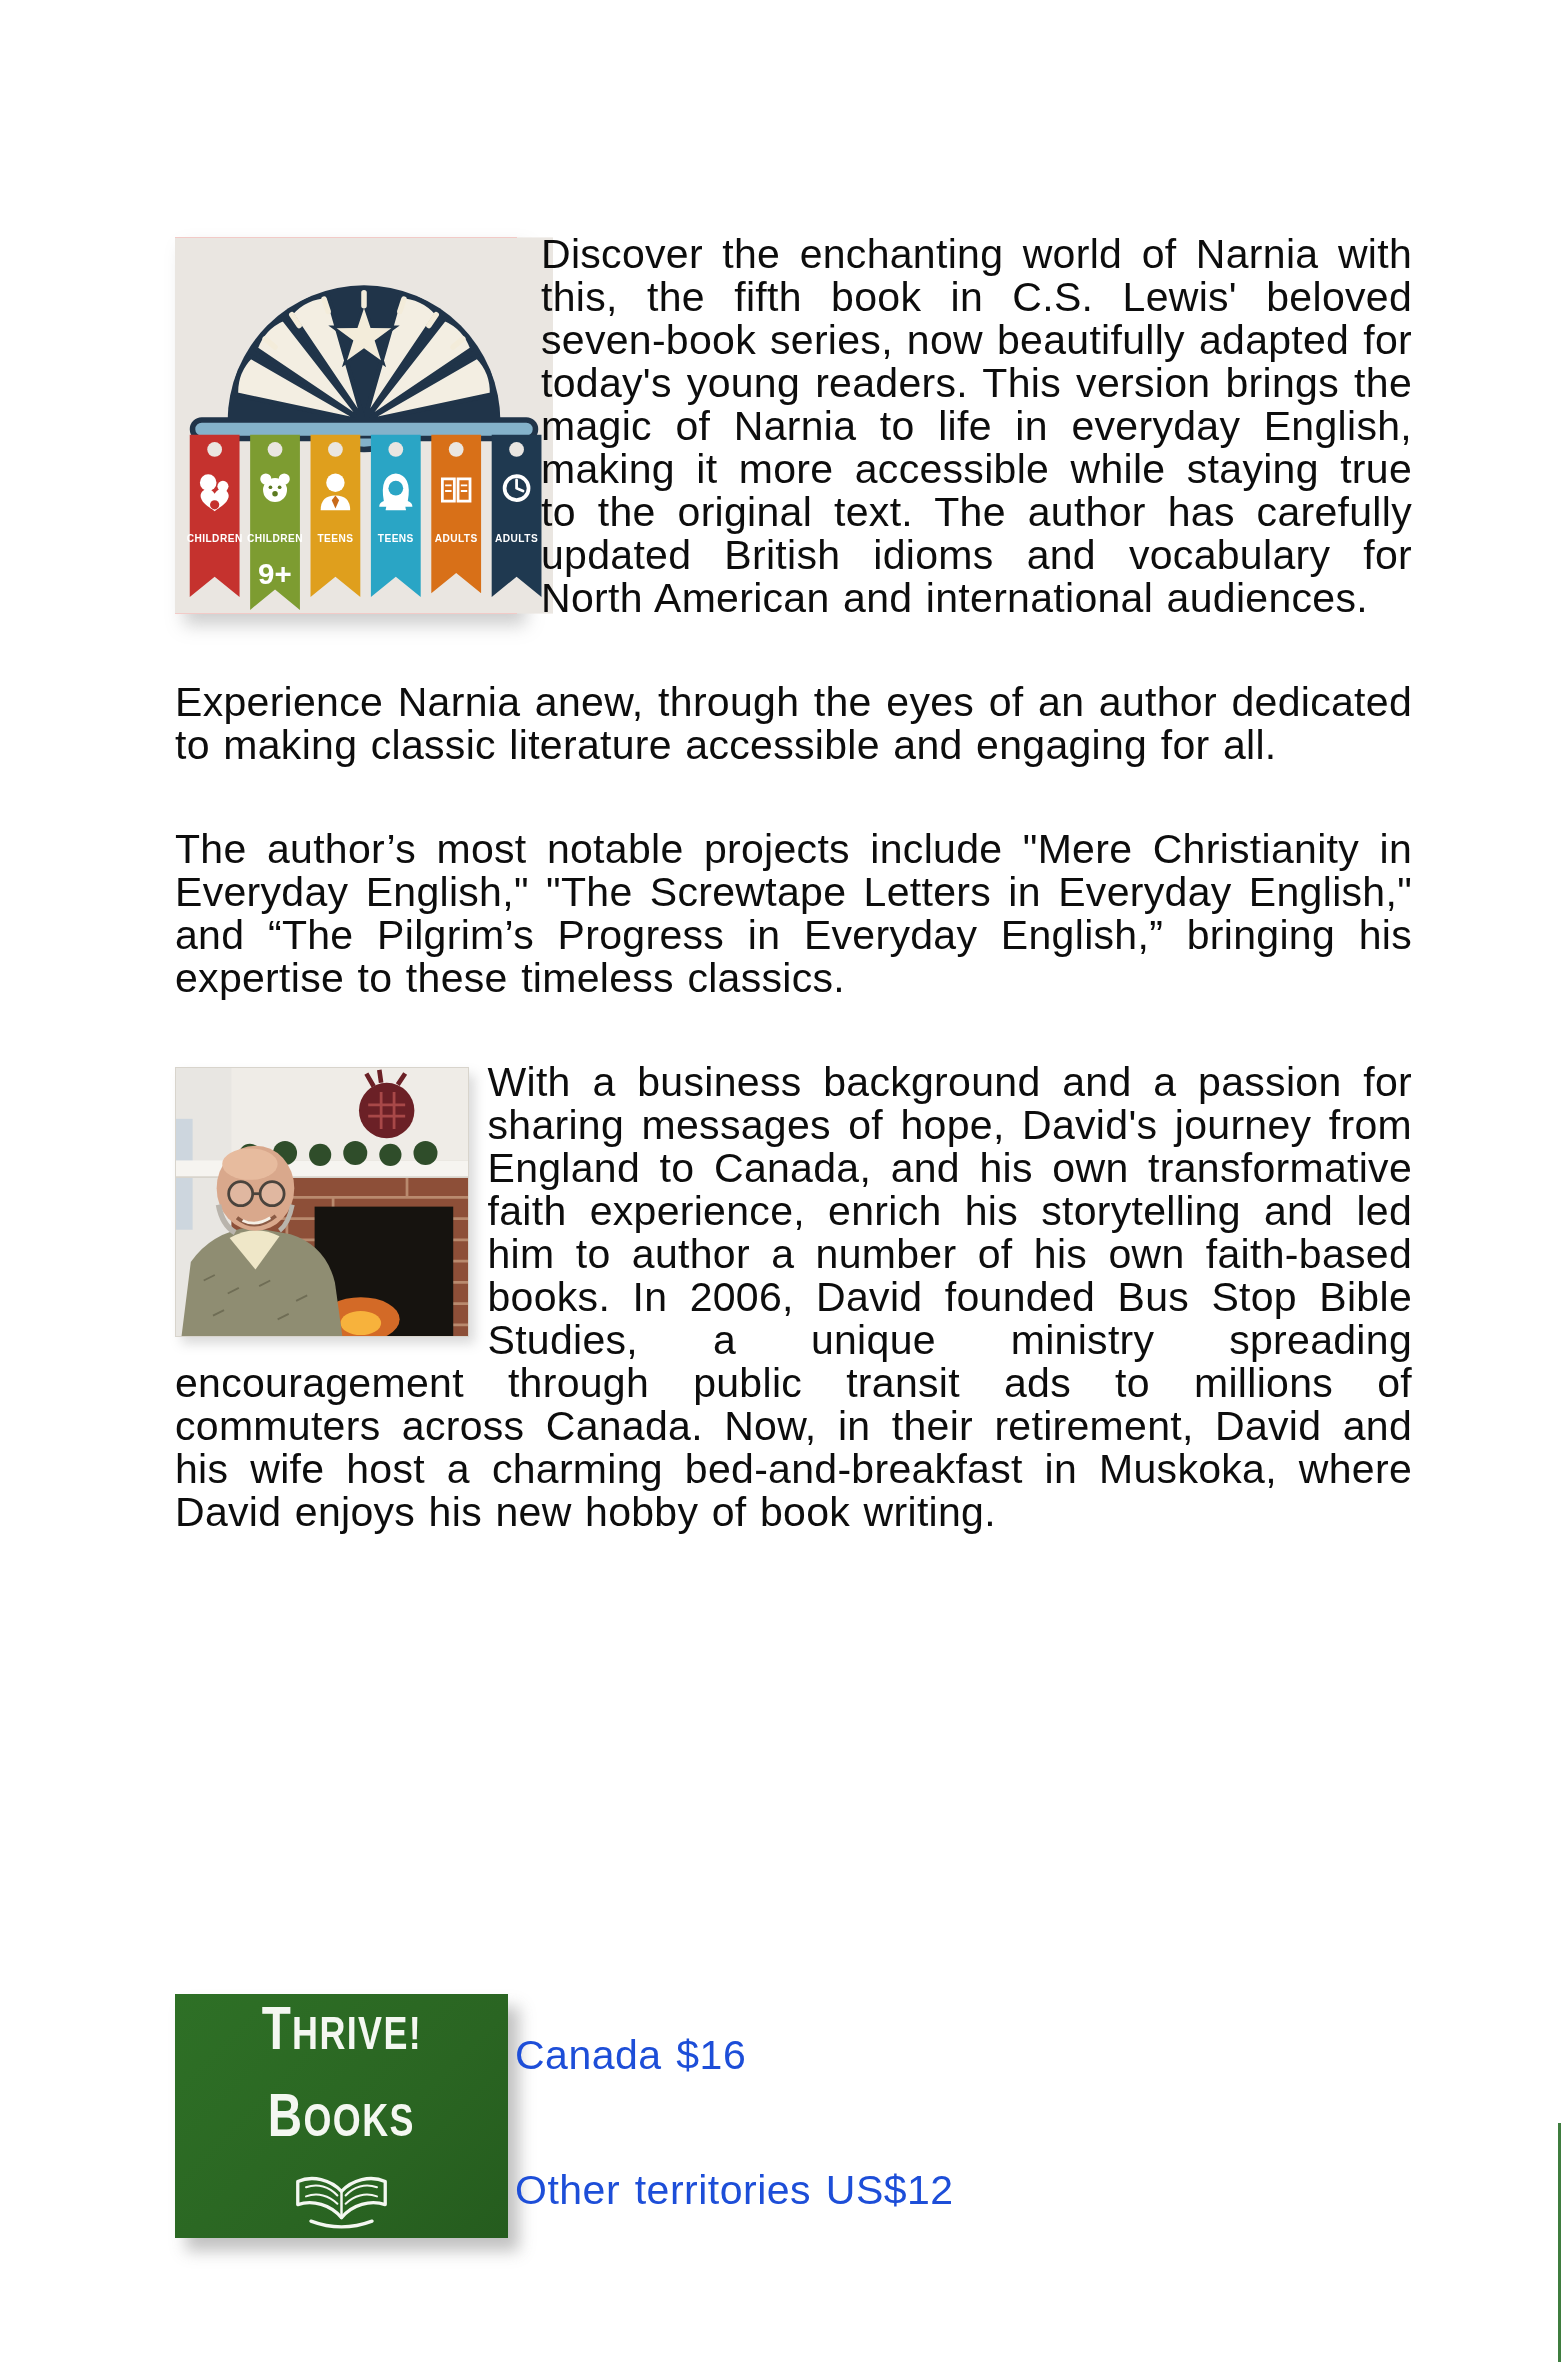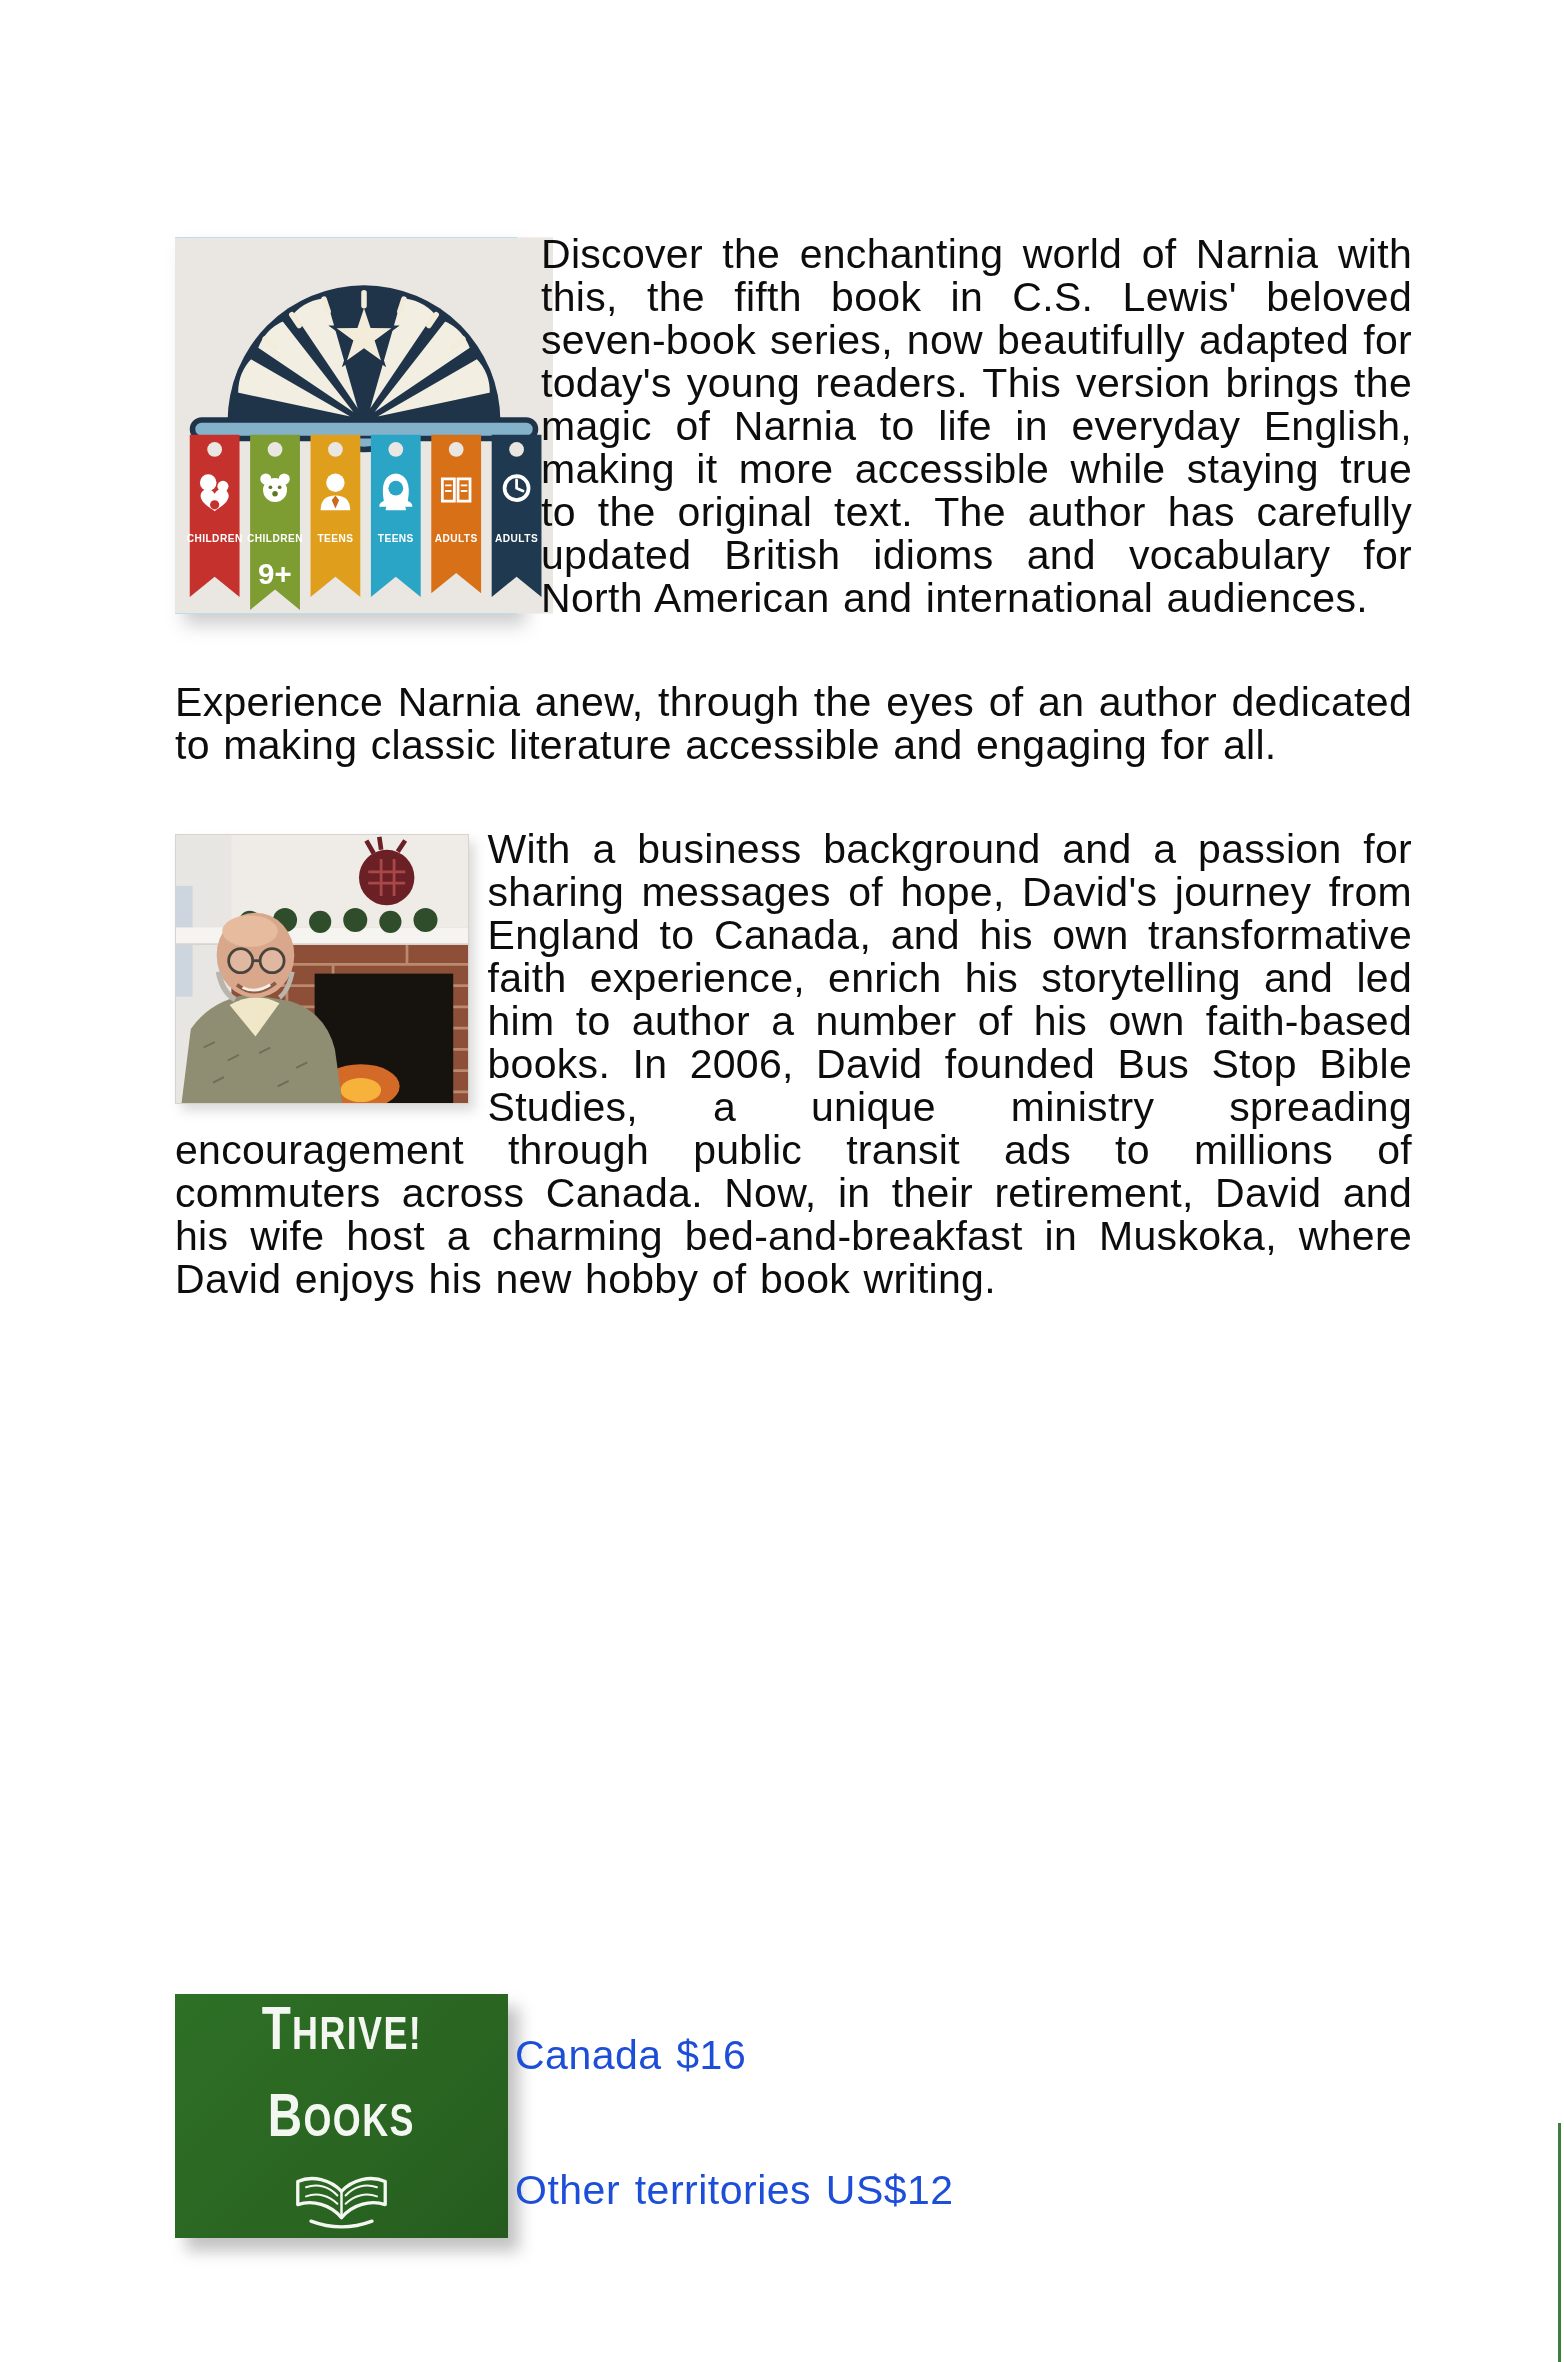--- a/index.html
+++ b/index.html
@@ -7,21 +7,21 @@
         font-family:"Liberation Sans", sans-serif;}
 
   
   .article{position:absolute;left:175px;top:233px;width:1237px;
            font-size:41px;line-height:43px;color:#0d0d0d;
            letter-spacing:0.3px;word-spacing:1.8px;text-align:justify;}
   .article p{margin:0 0 61px 0;}
   .article p:last-child{margin-bottom:11px;}
 
   .badge-float{float:left;width:342px;height:377px;margin:3.7px 24px 24px 0;
-               box-shadow:9.2px 11px 16.6px rgba(125,125,125,.38);background:#7dd3fc;}
+               box-shadow:9.2px 11px 16.6px rgba(125,125,125,.38);background:#fca5a5;}
   .photo-float{float:left;width:292px;height:268px;margin:5.5px 18.5px 18.5px 0;
                box-shadow:5.5px 7.4px 11px rgba(130,130,130,.30);background:#cfcabf;border:0.9px solid #d8d4cc;}
 
   
   .pub-box{position:absolute;left:175px;top:1994px;width:333px;height:244px;
            background:linear-gradient(135deg,#2e7026 0%,#2a6522 60%,#255c1e 100%);
            box-shadow:11px 13px 14.8px rgba(120,120,120,.45);
            display:flex;flex-direction:column;align-items:center;justify-content:center;}
   .pub-line{display:inline-block;transform:scaleX(0.78);transform-origin:50% 50%;
             color:#f4f7f1;font-weight:700;letter-spacing:1.8px;line-height:1;white-space:nowrap;}
@@ -151,20 +151,23 @@
             </g>
           </g>
         </svg>
       </span><span>Discover the enchanting world of Narnia with this, the fifth book in C.S. Lewis' beloved seven-book series, now beautifully adapted for today's young readers. This version brings the magic of Narnia to life in everyday English, making it more accessible while staying true to the original text. The author has carefully updated British idioms and vocabulary for North American and international audiences.</span>
     </p>
 
     <p>
       <span>Experience Narnia anew, through the eyes of an author dedicated to making classic literature accessible and engaging for all.</span>
     </p>
 
+    <p>
+      <span>The author’s most notable projects include "Mere Christianity in Everyday English," "The Screwtape Letters in Everyday English," and “The Pilgrim’s Progress in Everyday English,” bringing his expertise to these timeless classics.</span>
+    </p>
 
     <p>
       <span class="photo-float">
         <svg width="292" height="268" viewBox="0 0 316 290">
           <rect width="316" height="290" fill="#cfcabf"></rect>
           <rect x="0" y="0" width="316" height="100" fill="#efece7"></rect>
           <rect x="0" y="0" width="60" height="290" fill="#e8e6e2"></rect>
           <rect x="0" y="55" width="18" height="120" fill="#cdd6de"></rect>
 
           <g>

